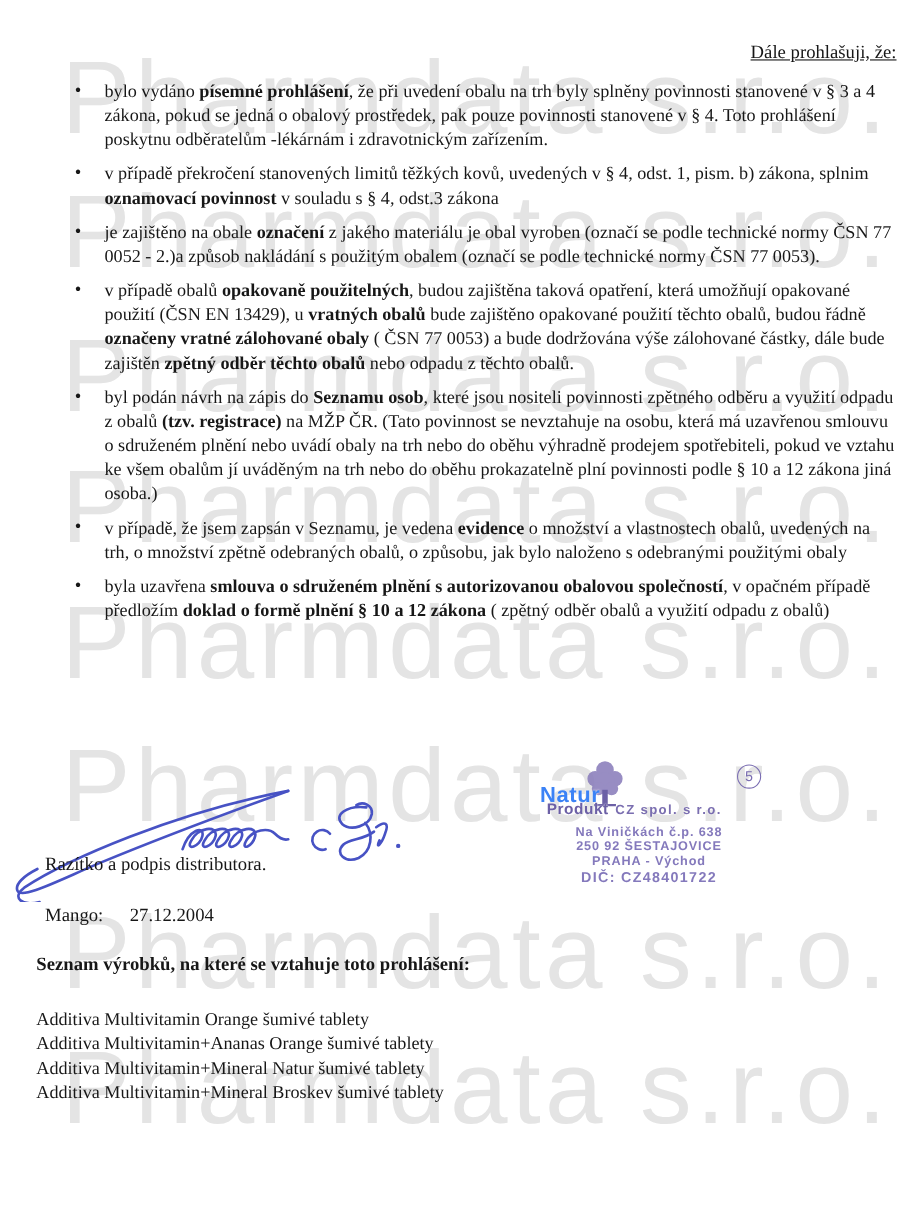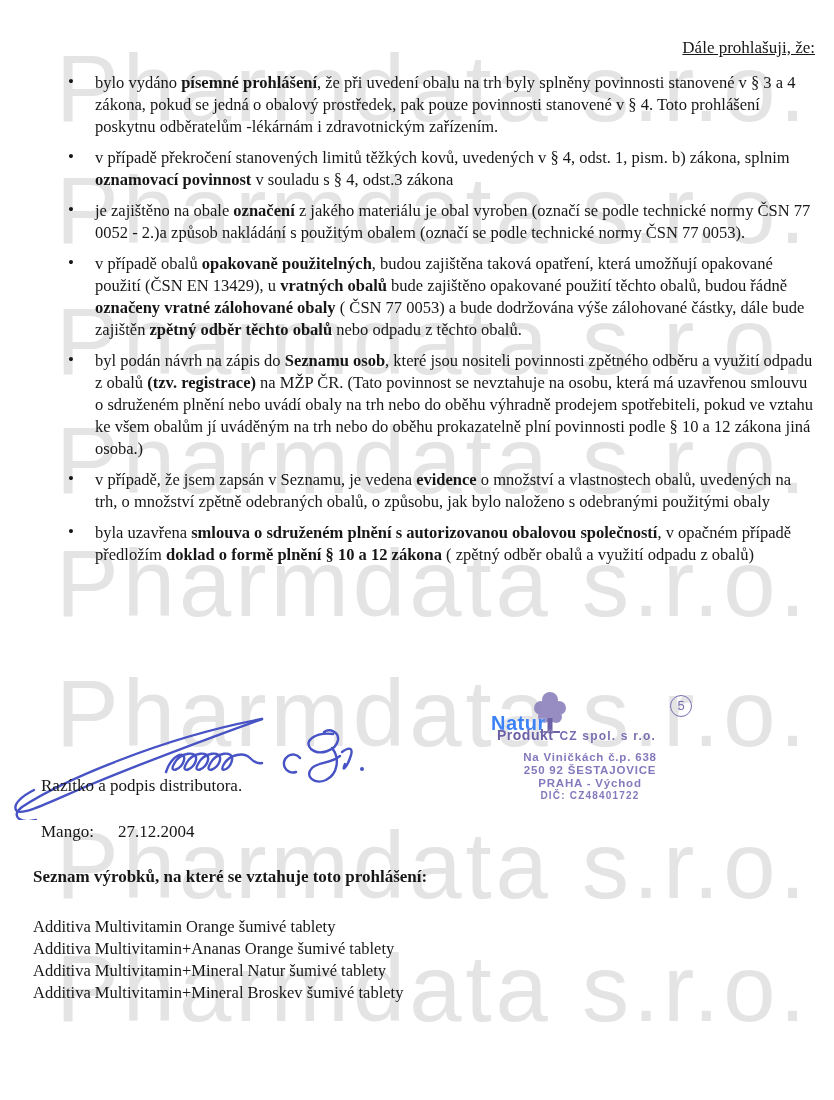--- a/index.html
+++ b/index.html
@@ -34,21 +34,21 @@
   
   .stamp{
     position:absolute;left:470px;top:690px;width:240px;height:120px;z-index:2;
     font-family:"Liberation Sans",sans-serif;color:#8479bc;
   }
   .tree{position:absolute;left:58px;top:0px;}
   .brand1{position:absolute;left:21px;top:22px;font-size:20px;font-weight:700;color:#3b82f6;letter-spacing:.5px;text-shadow:0 0 2px #fff;}
   .brand2{position:absolute;left:27px;top:37px;font-size:14px;font-weight:700;color:#6c60a6;letter-spacing:.5px;text-shadow:0 0 2px #fff;white-space:nowrap;}
   .brand2 .suffix{font-size:12px;font-weight:700;color:#7a6eb0;letter-spacing:1.2px;margin-left:6px;}
   .addr{position:absolute;left:0;top:61px;width:240px;text-align:center;font-size:11.5px;font-weight:700;line-height:13px;letter-spacing:.8px;}
-  .dic{position:absolute;left:0;top:100px;width:240px;text-align:center;font-size:10px;font-weight:700;letter-spacing:1.2px;color:#8479bc;}
+  .dic{position:absolute;left:0;top:100px;width:240px;text-align:center;font-size:13px;font-weight:700;letter-spacing:1.2px;color:#8479bc;}
   .badge{
     position:absolute;left:670px;top:695px;width:20px;height:20px;z-index:2;
     border:1.5px solid #7a6db2;border-radius:50%;
     font-family:"Liberation Sans",sans-serif;font-size:13px;line-height:20px;
     text-align:center;color:#7a6db2;
   }
   
   .products{position:absolute;left:33px;top:866px;z-index:1;}
   .products .ph{font-weight:700;font-size:17px;margin:0 0 29px 0;line-height:21px;}
   .products .item{font-size:16.5px;line-height:22px;}

